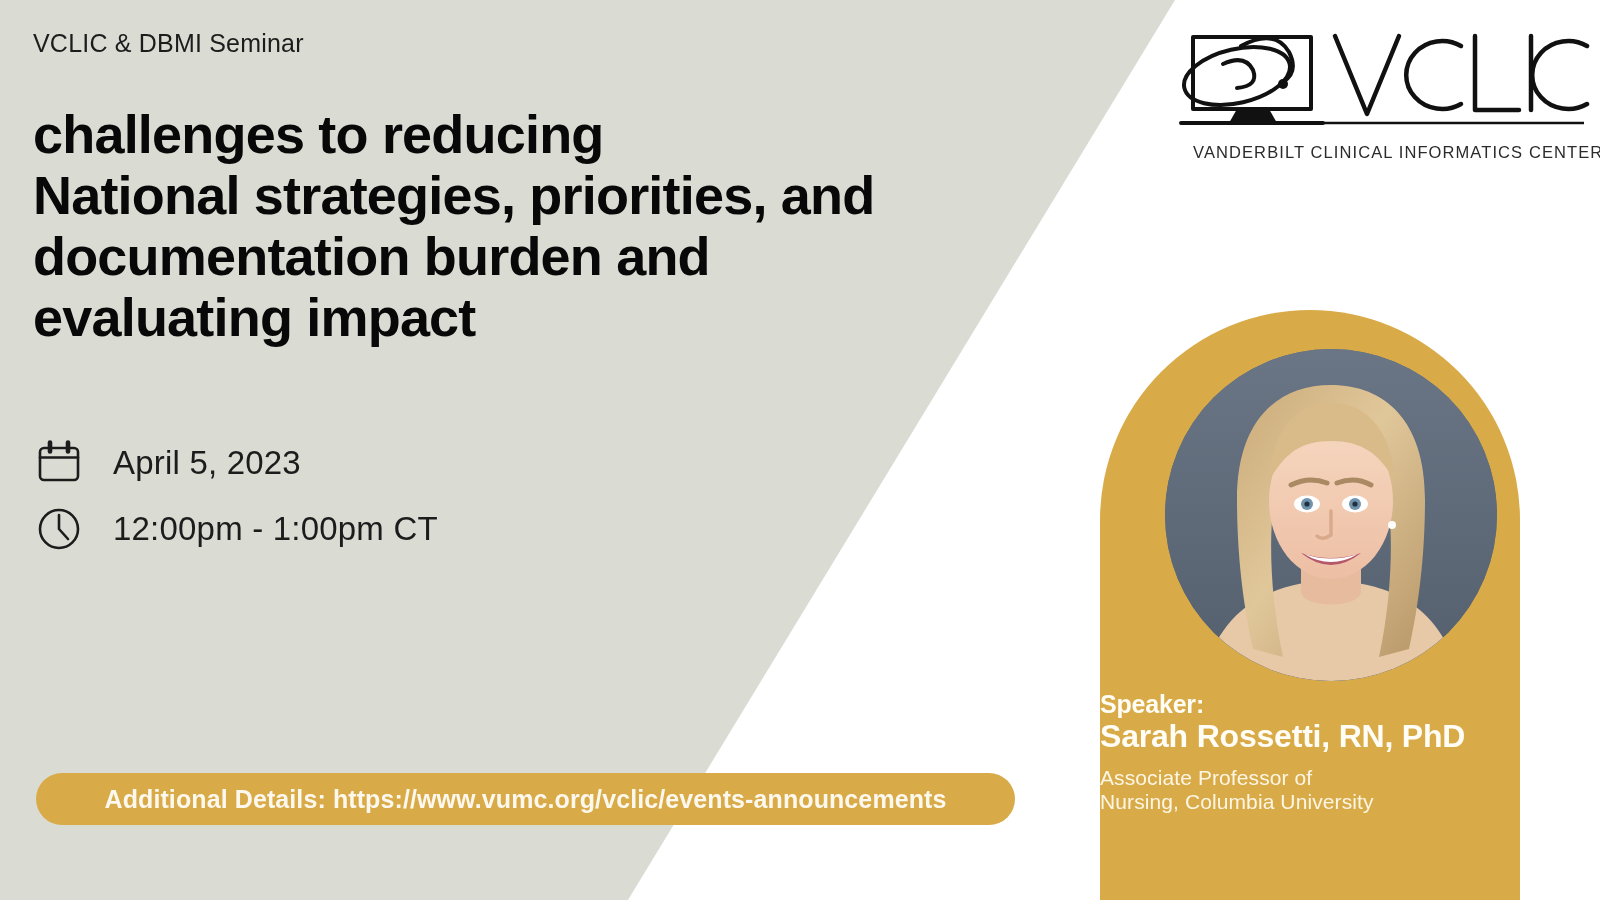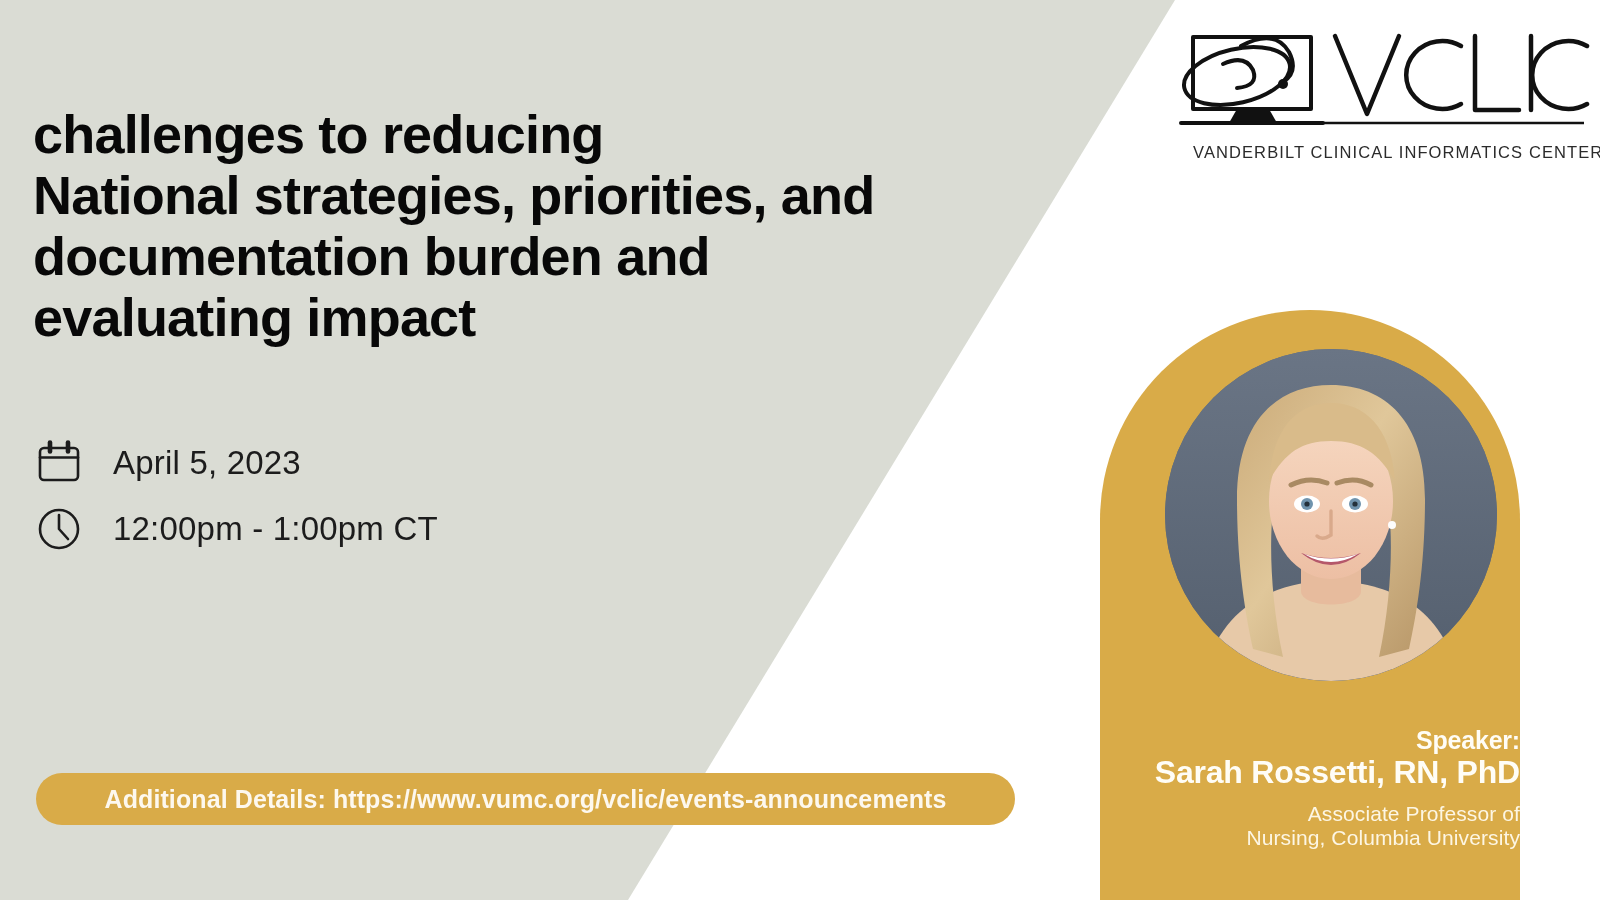--- a/index.html
+++ b/index.html
@@ -138,23 +138,23 @@
     border-radius: 50%;
     overflow: hidden;
     z-index: 3;
     background: #5f6b7a;
   }
   .speaker-photo svg { display: block; width: 100%; height: 100%; }
 
   .speaker-block {
     position: absolute;
     left: 1100px;
-    top: 724px;
+    top: 688px;
     width: 420px;
-    text-align: right;
+    text-align: left;
     z-index: 4;
   }
   .speaker-title {
     color: #fffdf6;
     font-size: 25px;
     font-weight: 700;
     line-height: 32px;
     letter-spacing: -.2px;
   }
   .speaker-name {
@@ -196,20 +196,21 @@
 </style>
 </head>
 <body>
 
 <div class="flyer">
 
   <div class="bg-diagonal"></div>
 
   <div class="left-col">
 
+    <div class="eyebrow">VCLIC &amp; DBMI Seminar</div>
 
     <h1 class="headline">
       <span class="ln">challenges to reducing</span>
       <span class="ln">National strategies, priorities, and</span>
       <span class="ln">documentation burden and</span>
       <span class="ln">evaluating impact</span>
     </h1>
 
     <div class="meta">
 

